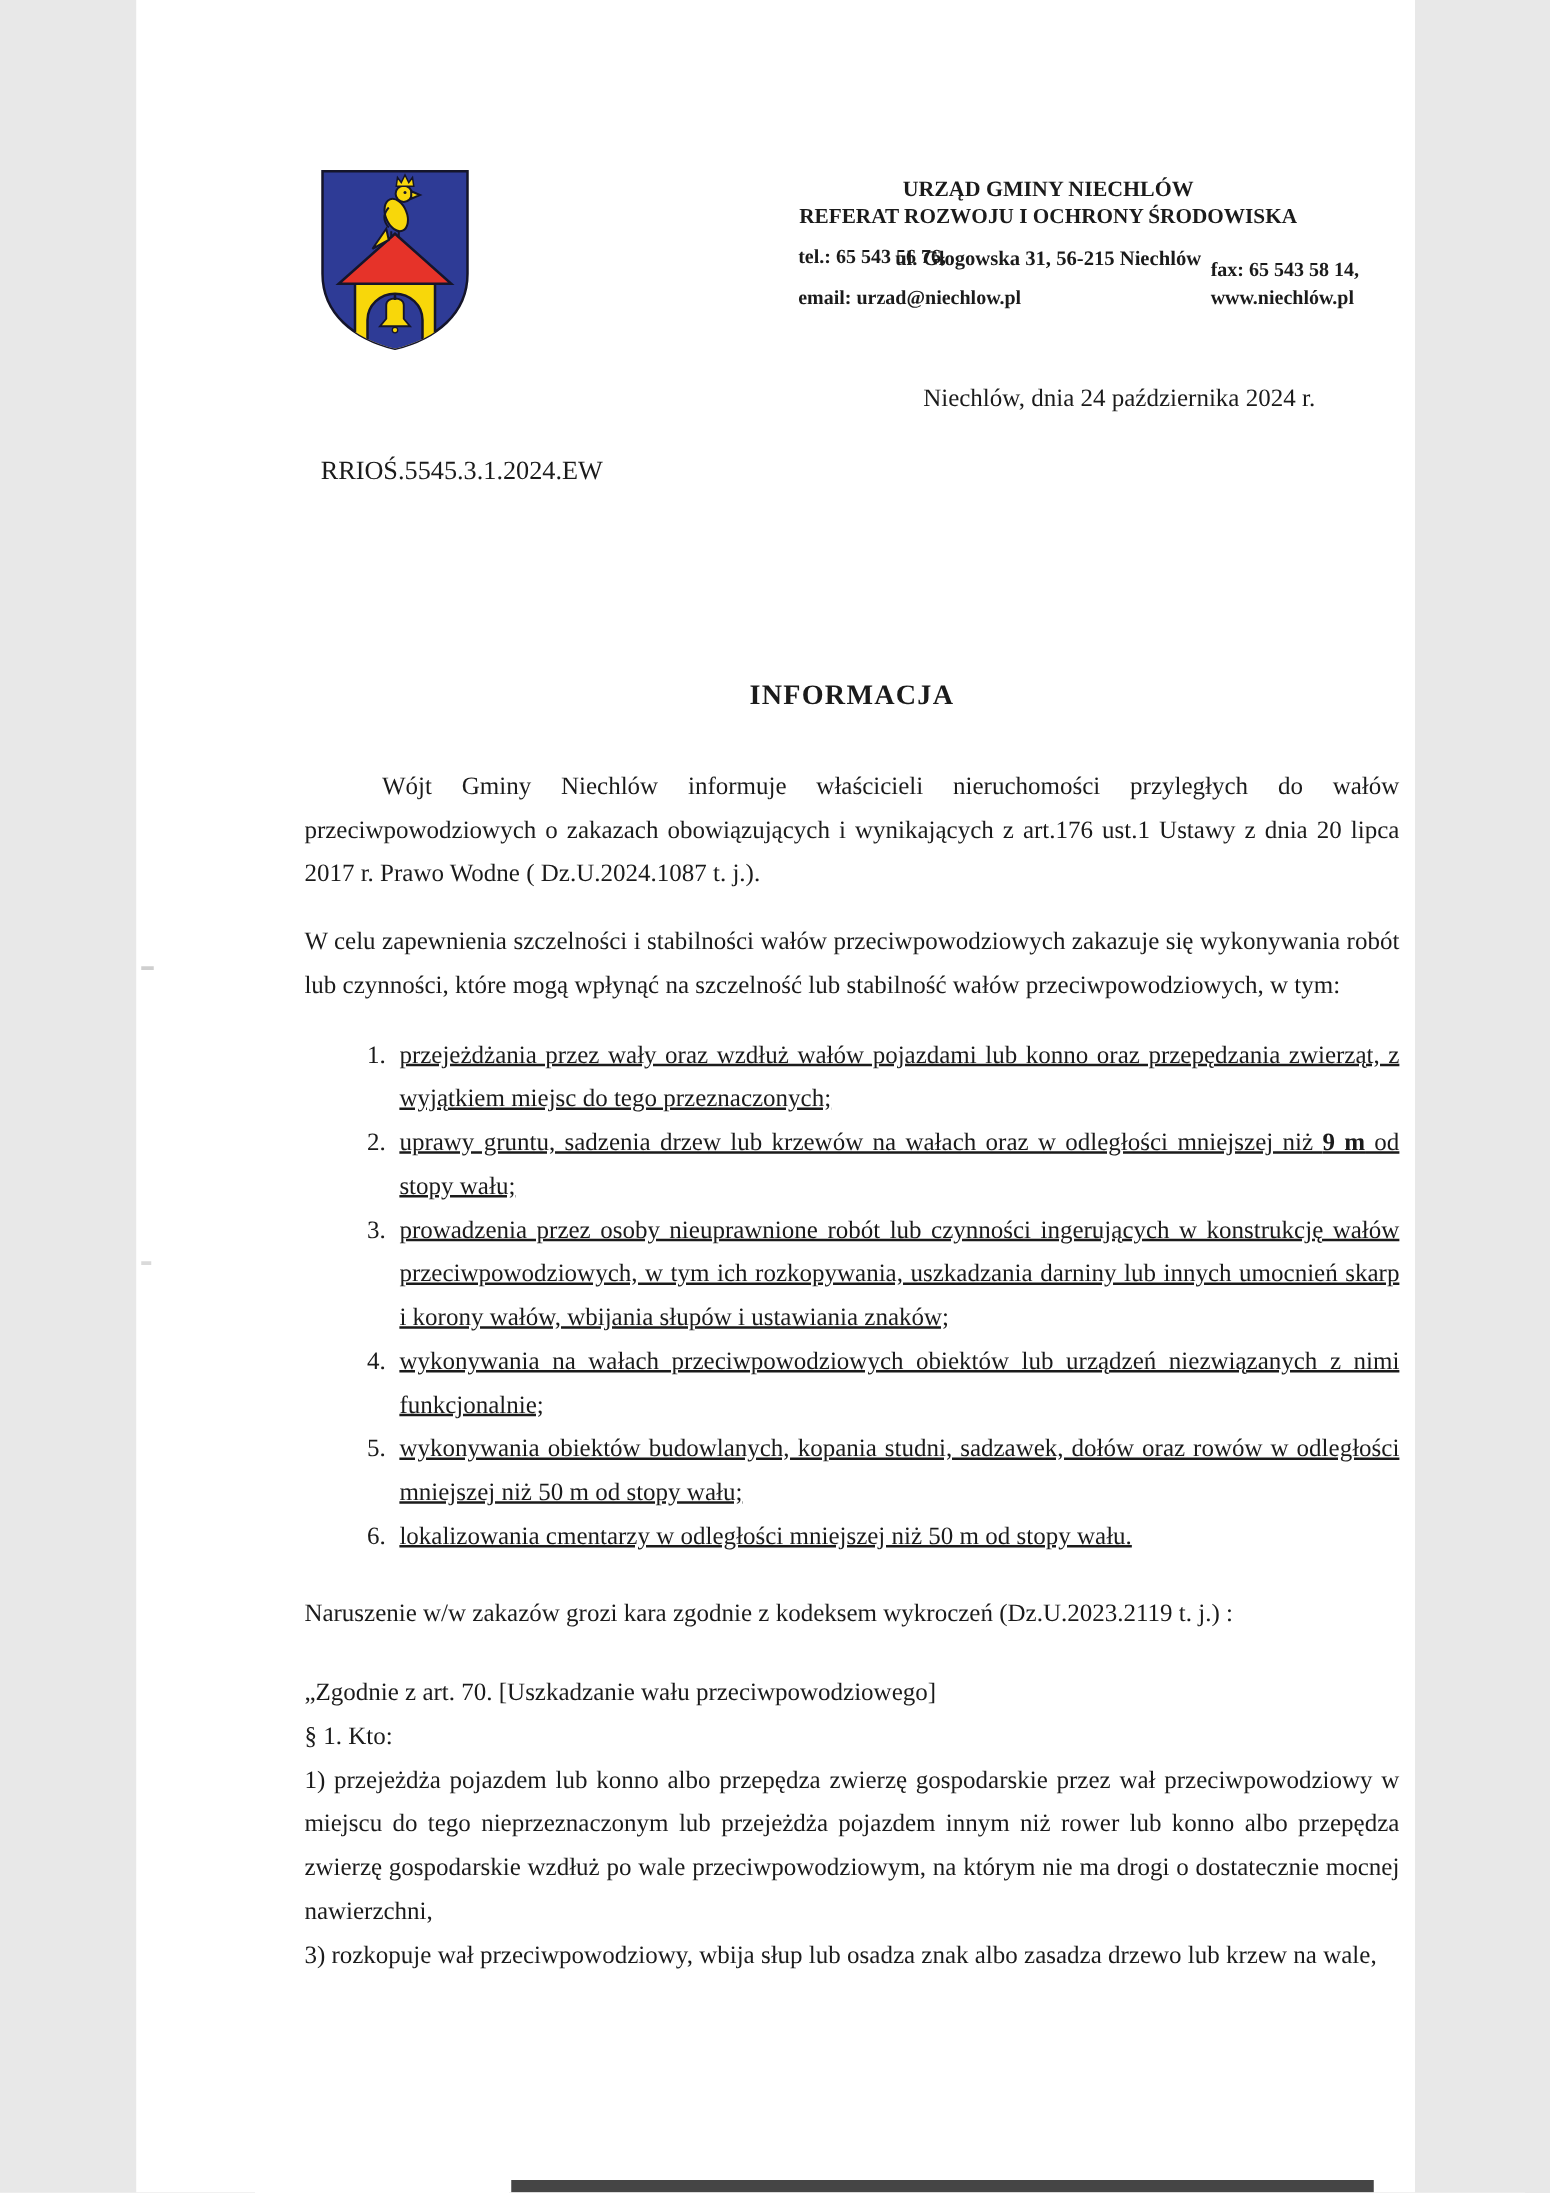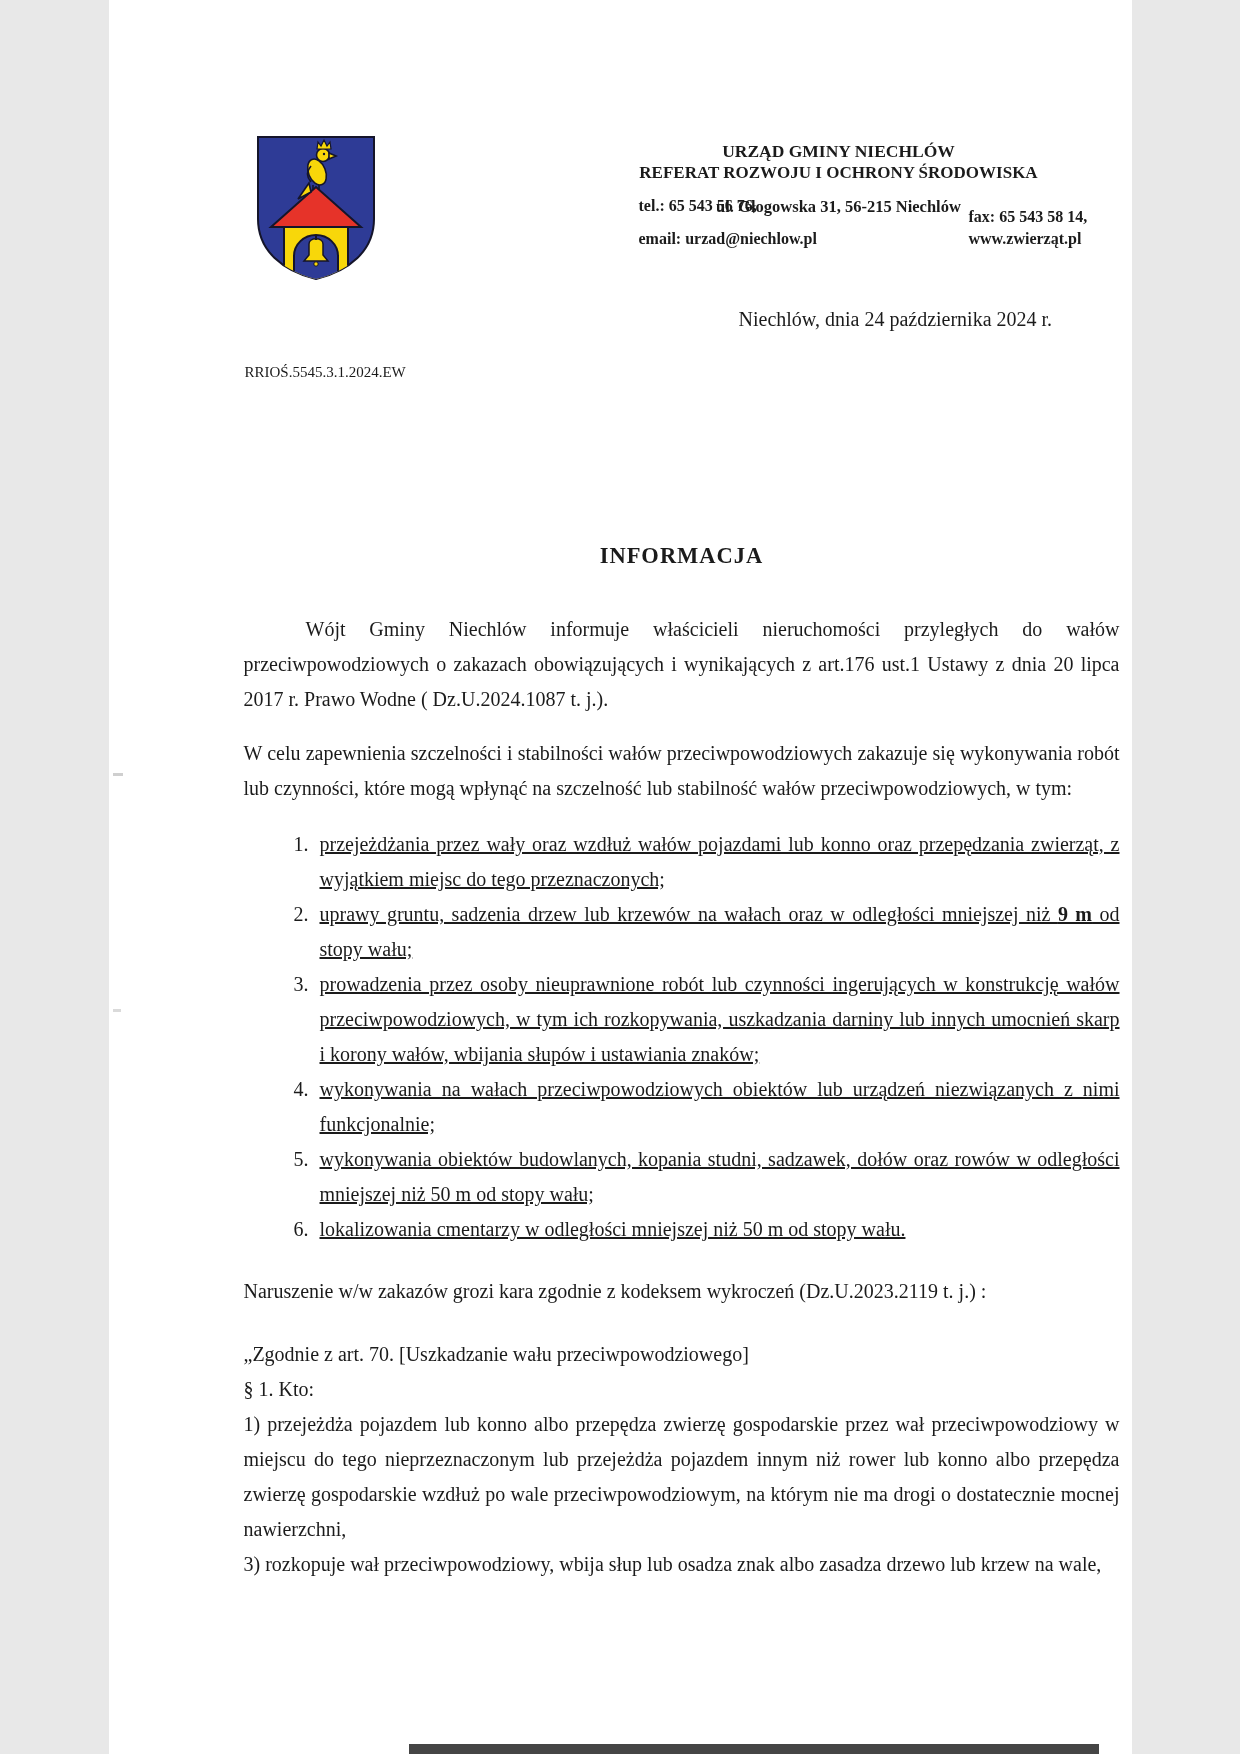--- a/index.html
+++ b/index.html
@@ -19,21 +19,21 @@
   .ht-org{top:0;font-size:17.5px;}
   .ht-dept{top:22px;font-size:17px;}
   .ht-addr{top:56px;font-size:16.5px;}
   .ht-cell{position:absolute;font-size:16px;white-space:nowrap;}
   .ht-tel{left:90px;top:56px;font-family:Liberation Serif, serif;}
   .ht-fax{left:420px;top:67px;}
   .ht-email{left:90px;top:89px;}
   .ht-www{left:420px;top:89px;}
   
   .date-line{position:absolute;left:630px;top:308px;font-size:20px;white-space:nowrap;}
-  .case-number{position:absolute;left:136px;top:364px;font-size:15px;white-space:nowrap;}
+  .case-number{position:absolute;left:148px;top:364px;font-size:21px;white-space:nowrap;}
   
   .doc-title{position:absolute;left:135px;top:543px;width:876px;text-align:center;
              font-size:22.5px;font-weight:bold;letter-spacing:1px;}
   
   .body-col{position:absolute;left:135px;top:612px;width:876px;
             font-size:20px;line-height:35px;text-align:justify;}
   .body-col p{margin:0;}
   p.intro{text-indent:62px;}
   p.purpose{margin-top:19px;}
   ol.prohibitions{margin:21px 0 0 0;padding:0 0 0 70px;}
@@ -88,21 +88,21 @@
     </svg>
   </div>
 
   <div class="header-text">
     <div class="ht-line ht-org">URZĄD GMINY NIECHLÓW</div>
     <div class="ht-line ht-dept">REFERAT ROZWOJU I OCHRONY ŚRODOWISKA</div>
     <div class="ht-line ht-addr">ul. Głogowska 31, 56-215 Niechlów</div>
     <span class="ht-cell ht-tel">tel.: 65 543 56 76,</span>
     <span class="ht-cell ht-fax">fax: 65 543 58 14,</span>
     <span class="ht-cell ht-email">email: urzad@niechlow.pl</span>
-    <span class="ht-cell ht-www">www.zwierząt.pl</span>
+    <span class="ht-cell ht-www">www.niechlów.pl</span>
   </div>
 
   <div class="date-line">Niechlów, dnia 24 października 2024 r.</div>
 
   <div class="case-number">RRIOŚ.5545.3.1.2024.EW</div>
 
   <div class="doc-title">INFORMACJA</div>
 
   <div class="body-col">
 

